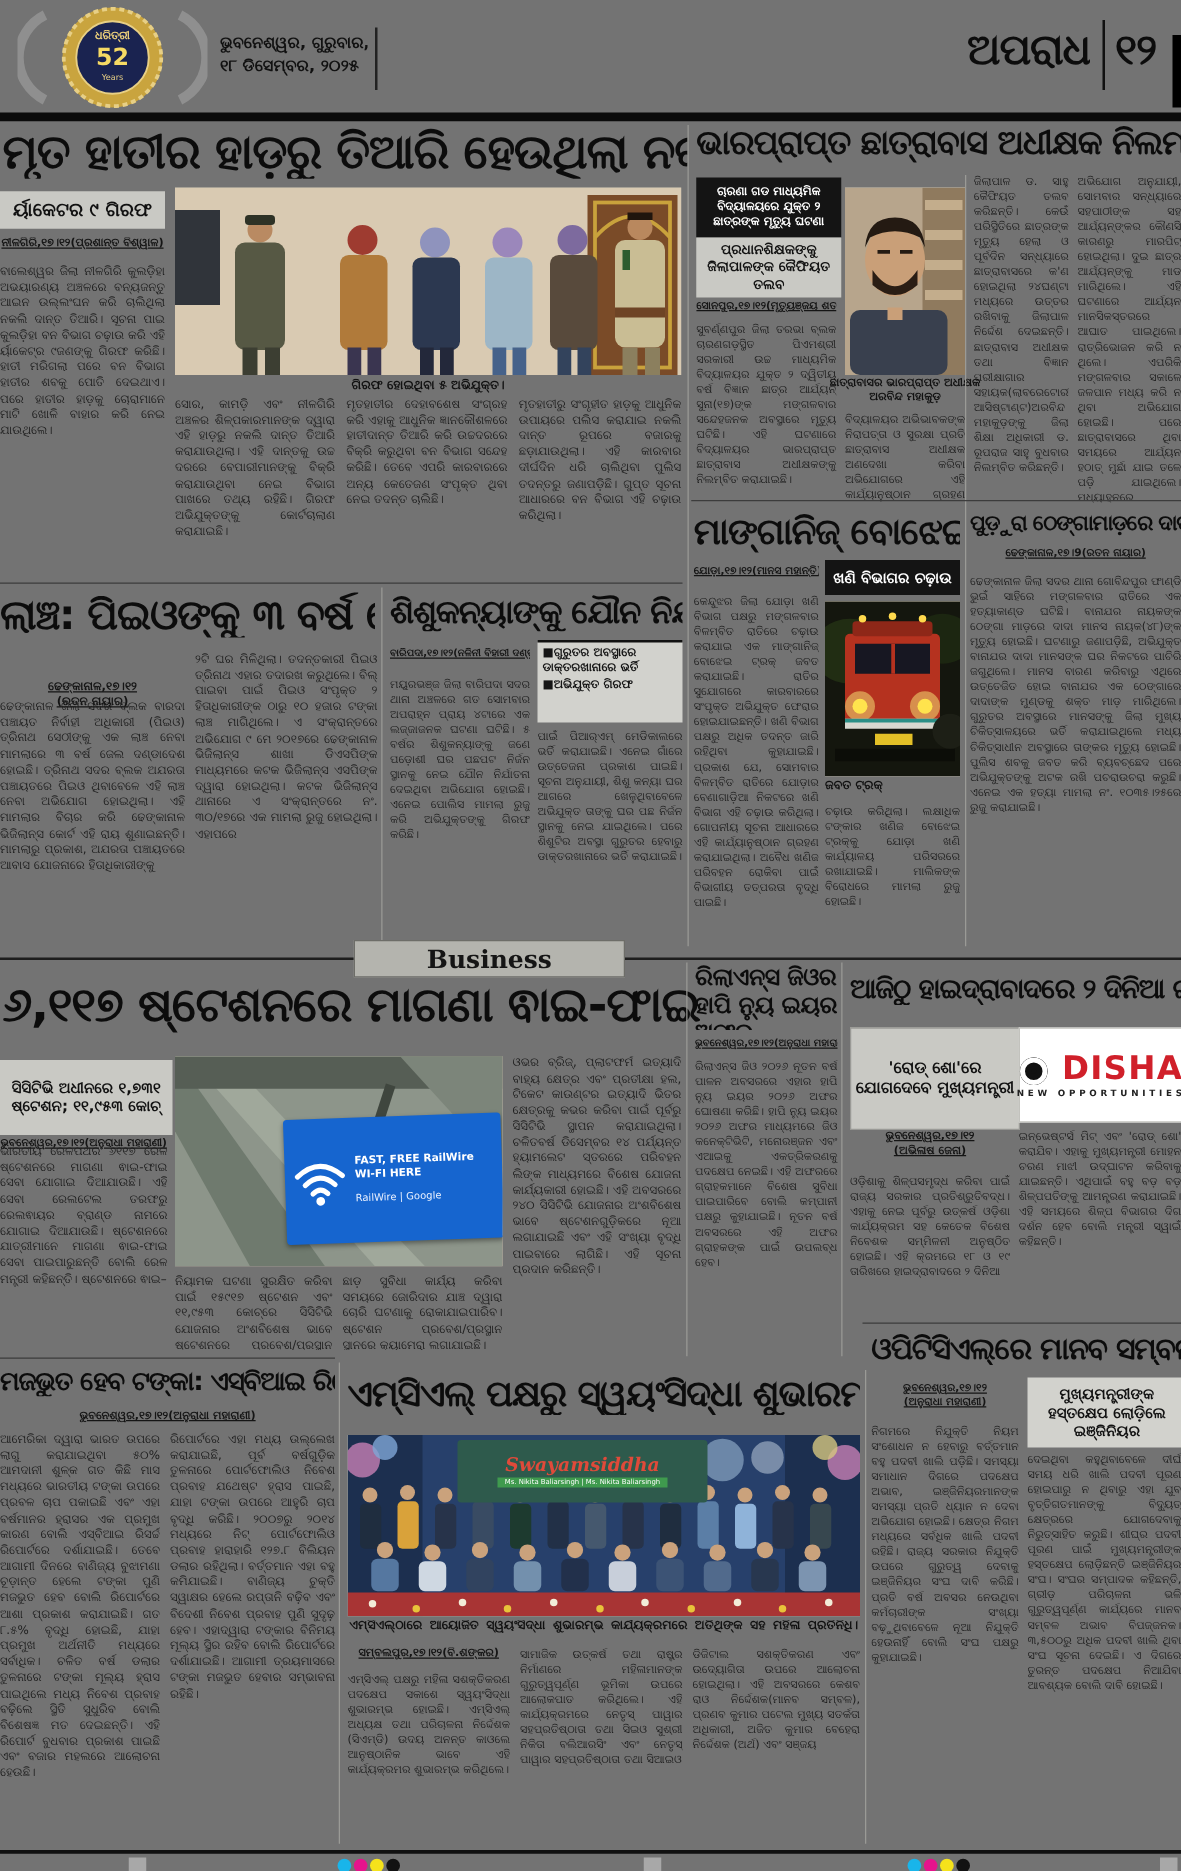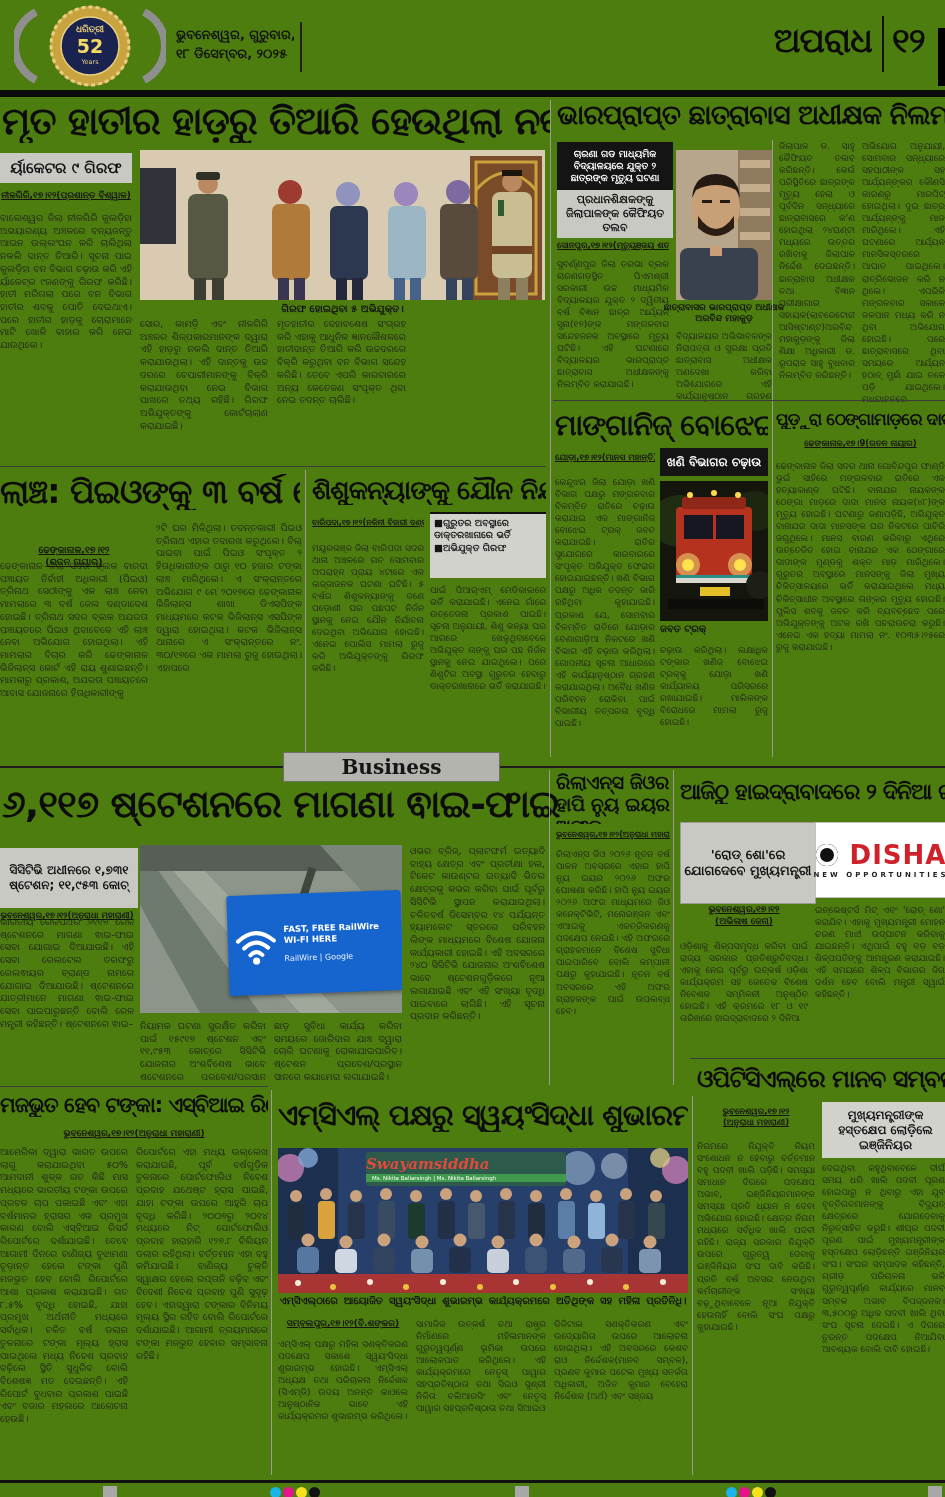--- a/index.html
+++ b/index.html
@@ -1,44 +1,44 @@
 <!DOCTYPE html>
 <html><head>
 <meta charset="utf-8">
 <style>
   html,body{margin:0;padding:0;background:#e9e7e2;}
-  .sheet{position:relative;width:945px;height:1497px;margin:0 auto;background:#4d7c0f;
+  .sheet{position:relative;width:945px;height:1497px;margin:0 auto;background:#737373;
          font-family:"DejaVu Sans","Liberation Sans",sans-serif;color:#151515;overflow:hidden;}
   .abs{position:absolute;}
   .hl{font-weight:bold;color:#0c0c0c;letter-spacing:-1px;white-space:nowrap;overflow:hidden;line-height:1.1;}
   .hl-wrap{font-weight:bold;color:#0c0c0c;letter-spacing:-0.5px;overflow:hidden;line-height:1.15;}
   .body-txt{font-size:9.5px;line-height:1.34;text-align:justify;color:#1d1d1d;overflow:hidden;}
   .byline{font-weight:bold;font-size:9.5px;text-align:center;text-decoration:underline;overflow:hidden;white-space:nowrap;}
   .byline2{font-weight:bold;font-size:9.5px;text-align:center;text-decoration:underline;overflow:hidden;line-height:1.3;}
   .graybox{background:#c9c9c4;color:#111;font-weight:bold;text-align:center;display:flex;align-items:center;justify-content:center;overflow:hidden;line-height:1.25;}
   .blackbox{background:#141414;color:#fff;font-weight:bold;text-align:center;display:flex;align-items:center;justify-content:center;overflow:hidden;line-height:1.25;}
   .caption{font-size:10px;font-weight:bold;text-align:center;color:#111;overflow:hidden;line-height:1.25;}
   .vrule{background:#9a9a96;width:1px;}
   .hrule{background:#3c3c3c;height:1px;}
   .photo{overflow:hidden;background:#cfc6b4;}
   .biz-label{background:#b4b4ae;border:1px solid #6d6d68;display:flex;align-items:center;justify-content:center;
              font-weight:bold;font-size:20px;color:#151515;font-family:"DejaVu Serif","Liberation Serif",serif;}
   .odisha{background:#fff;border:1px solid #c2c2bd;display:flex;flex-direction:column;align-items:center;justify-content:center;gap:3px;}
-  .odisha-row{display:flex;align-items:center;gap:12px;font-weight:bold;font-size:26px;color:#d0202a;letter-spacing:1px;line-height:1;}
+  .odisha-row{display:flex;align-items:flex-end;gap:12px;font-weight:bold;font-size:26px;color:#d0202a;letter-spacing:1px;line-height:1;}
   .odisha-o{width:22px;height:22px;border-radius:50%;background:#111;box-shadow:inset 0 0 0 4px #fff,inset 0 0 0 9px #111;display:inline-block;}
   .odisha-sub{font-size:7px;letter-spacing:3px;color:#222;font-weight:bold;white-space:nowrap;}
   .mark-sq{position:absolute;width:14px;height:14px;background:#a8a8a8;}
   .dots{position:absolute;display:flex;gap:2px;}
   .dot{width:11px;height:11px;border-radius:50%;}
   .wifi-sign{position:absolute;left:88px;top:48px;width:162px;height:88px;background:#1665cf;border-radius:3px;
              transform:rotate(-2deg);display:flex;align-items:center;padding:6px;gap:6px;box-shadow:0 2px 4px rgba(0,0,0,.4);}
   .wifi-sign-txt{color:#fff;font-weight:bold;font-size:8.5px;line-height:1.4;overflow:hidden;}
   .wifi-brand{color:#e8f0ff;font-size:8px;margin-top:6px;font-weight:normal;}
-  .banner{position:absolute;left:88px;top:4px;width:200px;height:34px;background:#2e5a4c;border-radius:3px;
-          display:flex;flex-direction:column;justify-content:center;overflow:hidden;}
+  .banner{position:absolute;left:88px;top:4px;width:200px;height:50px;background:#2e5a4c;border-radius:3px;
+          display:flex;flex-direction:column;align-items:center;justify-content:center;overflow:hidden;}
   .banner-main{color:#e04a3a;font-weight:bold;font-style:italic;font-size:15px;line-height:1;font-family:"DejaVu Serif","Liberation Serif",serif;}
   .banner-sub{margin-top:2px;background:#3f9a4e;color:#fff;font-size:5.5px;padding:1px 6px;white-space:nowrap;}
 </style>
 </head>
 <body>
 
 <div class="sheet">
 
   <div class="abs" style="left:14px;top:4px;width:152px;height:84px;">
     <svg width="152" height="84" viewBox="0 0 152 84">
@@ -112,20 +112,21 @@
         <rect x="352" y="96" width="40" height="8" fill="#6e4425"></rect>
       <rect x="358" y="128" width="12" height="22" fill="#8b7f5e"></rect>
         <rect x="376" y="128" width="12" height="22" fill="#8b7f5e"></rect>
       <rect x="358" y="50" width="6" height="16" fill="#2e5c2e"></rect>
     </svg>
   </div>
   <div class="abs caption" style="left:140px;top:303px;width:405px;">ଗିରଫ ହୋଇଥିବା ୫ ଅଭିଯୁକ୍ତ।</div>
 
   <div class="abs body-txt" style="left:140px;top:318px;width:128px;height:150px;">ସୋର, କାମଡ଼ି ଏବଂ ନୀଳଗିରି ଅଞ୍ଚଳର ଶିଳ୍ପକାରମାନଙ୍କ ଦ୍ୱାରା ଏହି ହାଡ଼ରୁ ନକଲି ଦାନ୍ତ ତିଆରି କରାଯାଉଥିଲା। ଏହି ଦାନ୍ତକୁ ଉଚ୍ଚ ଦରରେ ବେପାରୀମାନଙ୍କୁ ବିକ୍ରି କରାଯାଉଥିବା ନେଇ ବିଭାଗ ପାଖରେ ତଥ୍ୟ ରହିଛି। ଗିରଫ ଅଭିଯୁକ୍ତଙ୍କୁ କୋର୍ଟଚାଲାଣ କରାଯାଇଛି।</div>
   <div class="abs body-txt" style="left:277px;top:318px;width:129px;height:150px;">ମୃତହାତୀର ଦେହାବଶେଷ ସଂଗ୍ରହ କରି ଏହାକୁ ଆଧୁନିକ ଜ୍ଞାନକୌଶଳରେ ହାତୀଦାନ୍ତ ତିଆରି କରି ଉଚ୍ଚଦରରେ ବିକ୍ରି କରୁଥିବା ବନ ବିଭାଗ ସନ୍ଦେହ କରିଛି। ତେବେ ଏପରି କାରବାରରେ ଅନ୍ୟ କେତେଜଣ ସଂପୃକ୍ତ ଥିବା ନେଇ ତଦନ୍ତ ଚାଲିଛି।</div>
+  <div class="abs body-txt" style="left:415px;top:318px;width:130px;height:150px;">ମୃତହାତୀରୁ ସଂଗୃହୀତ ହାଡ଼କୁ ଆଧୁନିକ ଉପାୟରେ ପଲିସ କରାଯାଇ ନକଲି ଦାନ୍ତ ରୂପରେ ବଜାରକୁ ଛଡ଼ାଯାଉଥିଲା। ଏହି କାରବାର ଦୀର୍ଘଦିନ ଧରି ଚାଲିଥିବା ପୁଲିସ ତଦନ୍ତରୁ ଜଣାପଡ଼ିଛି। ଗୁପ୍ତ ସୂଚନା ଆଧାରରେ ବନ ବିଭାଗ ଏହି ଚଢ଼ାଉ କରିଥିଲା।</div>
 
   <div class="abs vrule" style="left:550px;top:100px;height:657px;"></div>
 
   <div class="abs hl" style="left:557px;top:100px;width:388px;font-size:27px;">ଭାରପ୍ରାପ୍ତ ଛାତ୍ରାବାସ ଅଧୀକ୍ଷକ ନିଲମ୍ବିତ</div>
   <div class="abs blackbox" style="left:557px;top:142px;width:112px;height:44px;font-size:9.5px;padding:2px;">ଚାରଣା ଗଡ ମାଧ୍ୟମିକ ବିଦ୍ୟାଳୟରେ ଯୁକ୍ତ ୨ ଛାତ୍ରଙ୍କ ମୃତ୍ୟୁ ଘଟଣା</div>
   <div class="abs graybox" style="left:557px;top:190px;width:112px;height:44px;font-size:11px;padding:2px;">ପ୍ରଧାନଶିକ୍ଷକଙ୍କୁ ଜିଲାପାଳଙ୍କ କୈଫିୟତ ତଲବ</div>
   <div class="abs byline" style="left:557px;top:240px;width:112px;font-size:8.5px;">ସୋନପୁର,୧୭।୧୨(ମୃତ୍ୟୁଞ୍ଜୟ ଶତପଥୀ)</div>
   <div class="abs body-txt" style="left:557px;top:258px;width:112px;height:145px;font-size:9px;">ସୁବର୍ଣ୍ଣପୁର ଜିଲା ତରଭା ବ୍ଲକ ଚାରଣଗଡ଼ସ୍ଥିତ ପିଏମଶ୍ରୀ ସରକାରୀ ଉଚ୍ଚ ମାଧ୍ୟମିକ ବିଦ୍ୟାଳୟର ଯୁକ୍ତ ୨ ଦ୍ୱିତୀୟ ବର୍ଷ ବିଜ୍ଞାନ ଛାତ୍ର ଆର୍ଯ୍ୟନ୍ ସୁନା(୧୭)ଙ୍କ ମଙ୍ଗଳବାର ସନ୍ଦେହଜନକ ଅବସ୍ଥାରେ ମୃତ୍ୟୁ ଘଟିଛି। ଏହି ଘଟଣାରେ ବିଦ୍ୟାଳୟର ଭାରପ୍ରାପ୍ତ ଛାତ୍ରାବାସ ଅଧୀକ୍ଷକଙ୍କୁ ନିଲମ୍ବିତ କରାଯାଇଛି।</div>
 
   <div class="abs photo" style="left:676px;top:150px;width:96px;height:150px;">

